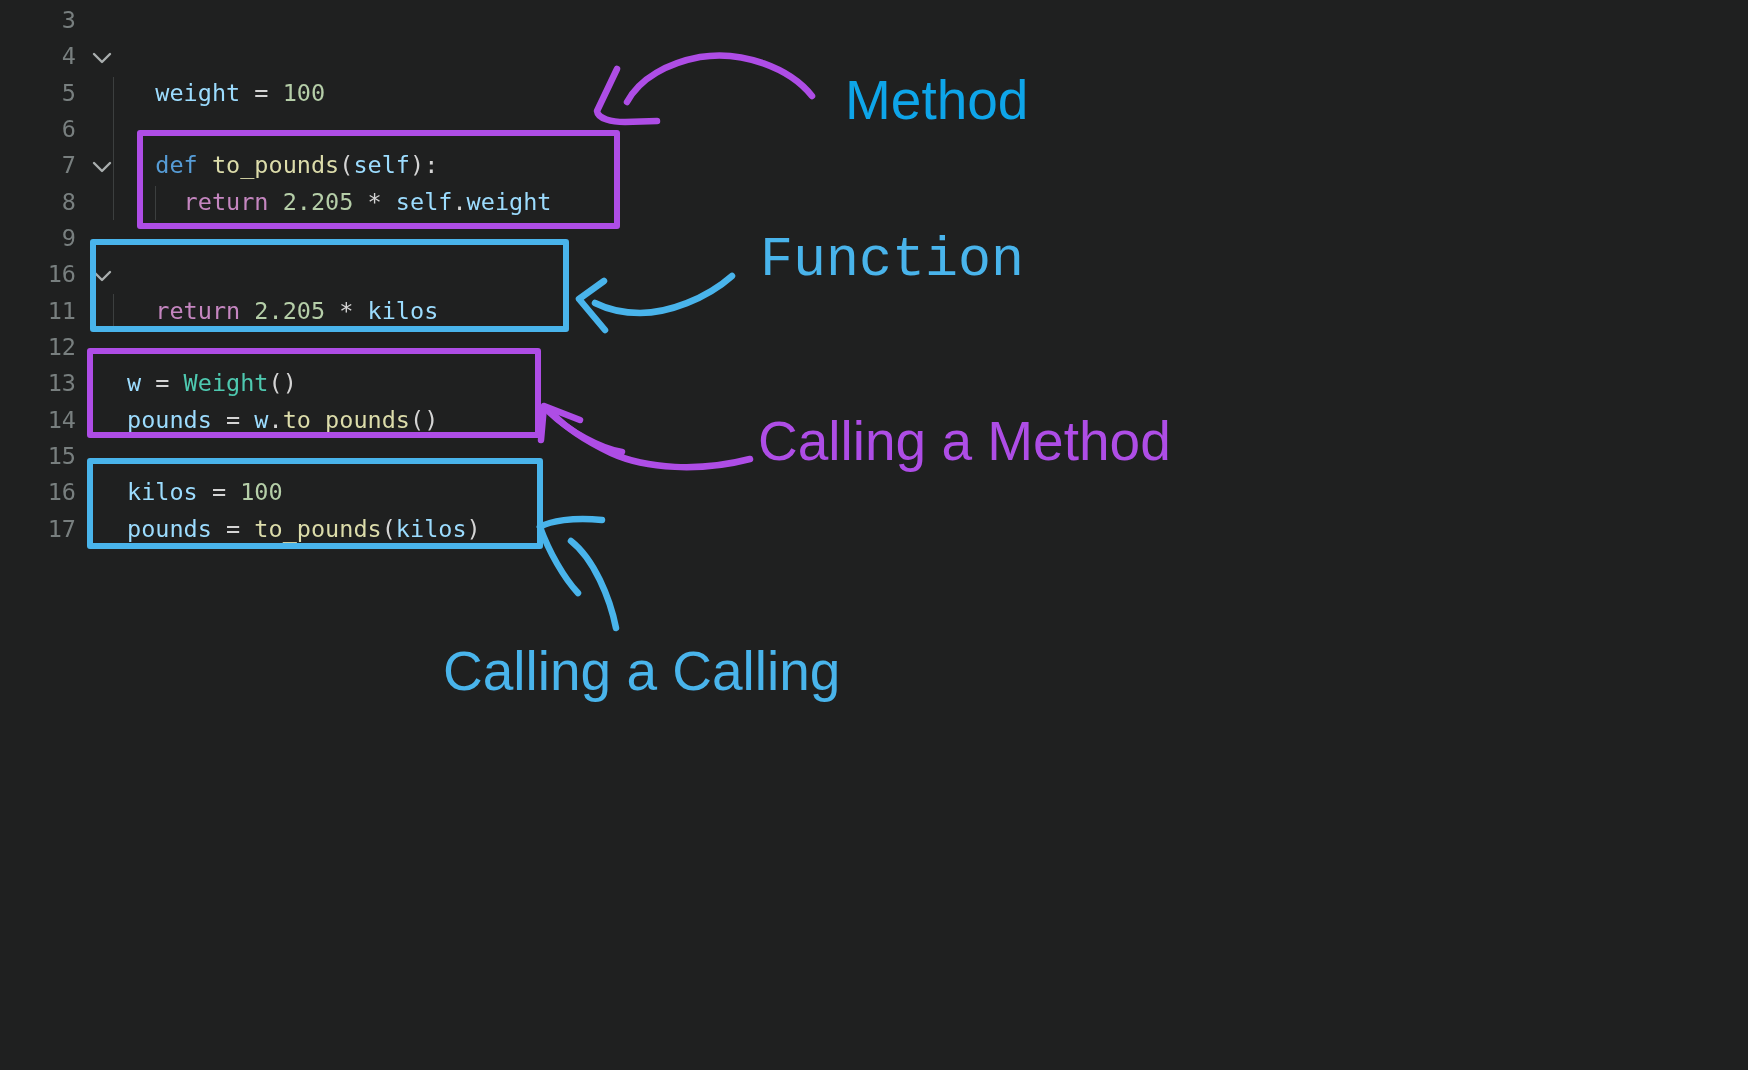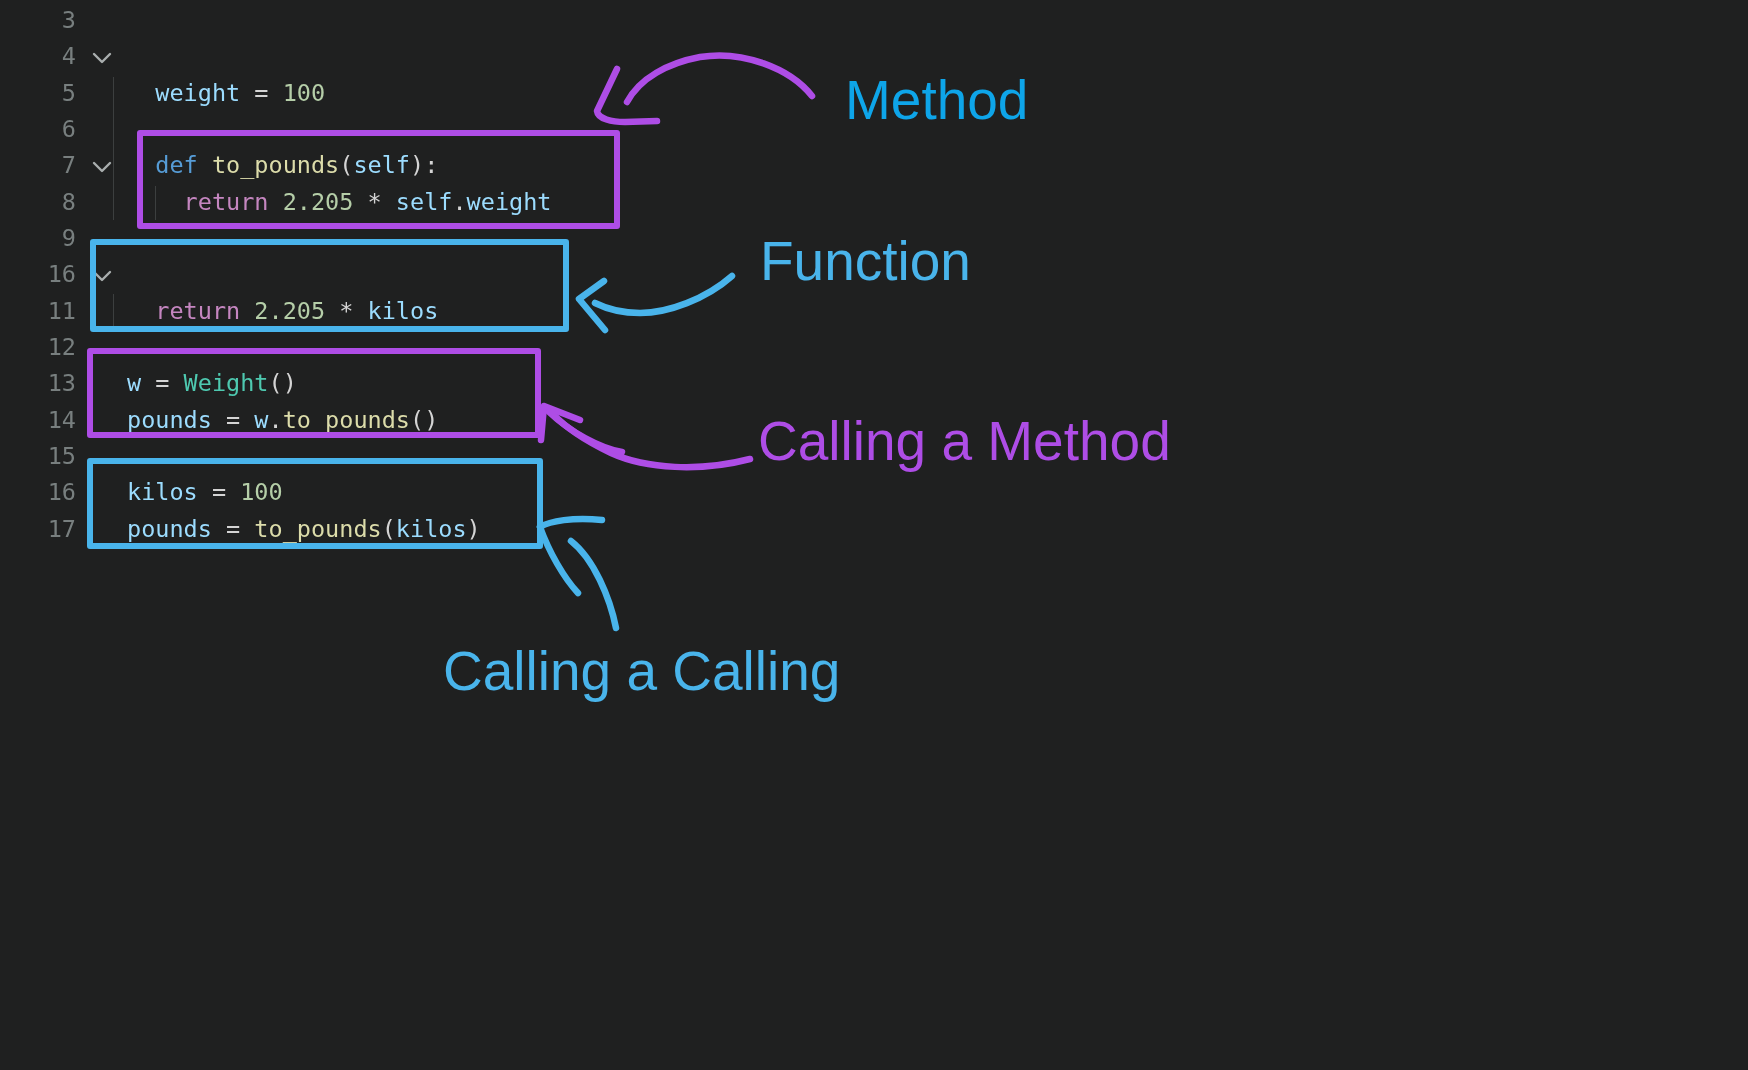--- a/index.html
+++ b/index.html
@@ -84,17 +84,17 @@
         <path d="M549,412 C570,432 600,448 622,452" fill="none" stroke="#ae4de6" stroke-width="6.5" stroke-linecap="round" stroke-linejoin="round"></path>
       </g>
       <g>
         <path d="M616,628 C610,598 594,559 571,541" fill="none" stroke="#49b4eb" stroke-width="6.5" stroke-linecap="round" stroke-linejoin="round"></path>
         <path d="M602,520 C573,517 550,521 540,527" fill="none" stroke="#49b4eb" stroke-width="6.5" stroke-linecap="round" stroke-linejoin="round"></path>
         <path d="M540,527 C549,552 564,578 578,593" fill="none" stroke="#49b4eb" stroke-width="6.5" stroke-linecap="round" stroke-linejoin="round"></path>
       </g>
     </svg>
   <div id="label-layer">
       <div class="anno-label" style="left: 845px; top: 68px; color: #0ea5e9;">Method</div>
-      <div class="anno-label" style="left: 760px; top: 229px; color: rgb(73, 180, 235);">Function</div>
+      <div class="anno-label" style="left: 760px; top: 229px; color: rgb(73, 180, 235); font-family: Liberation Mono, monospace;">Function</div>
       <div class="anno-label" style="left: 758px; top: 409px; color: rgb(174, 77, 230);">Calling a Method</div>
       <div class="anno-label" style="left: 443px; top: 639px; color: rgb(73, 180, 235);">Calling a Calling</div>
     </div>
 </div>
 
 </body></html>

